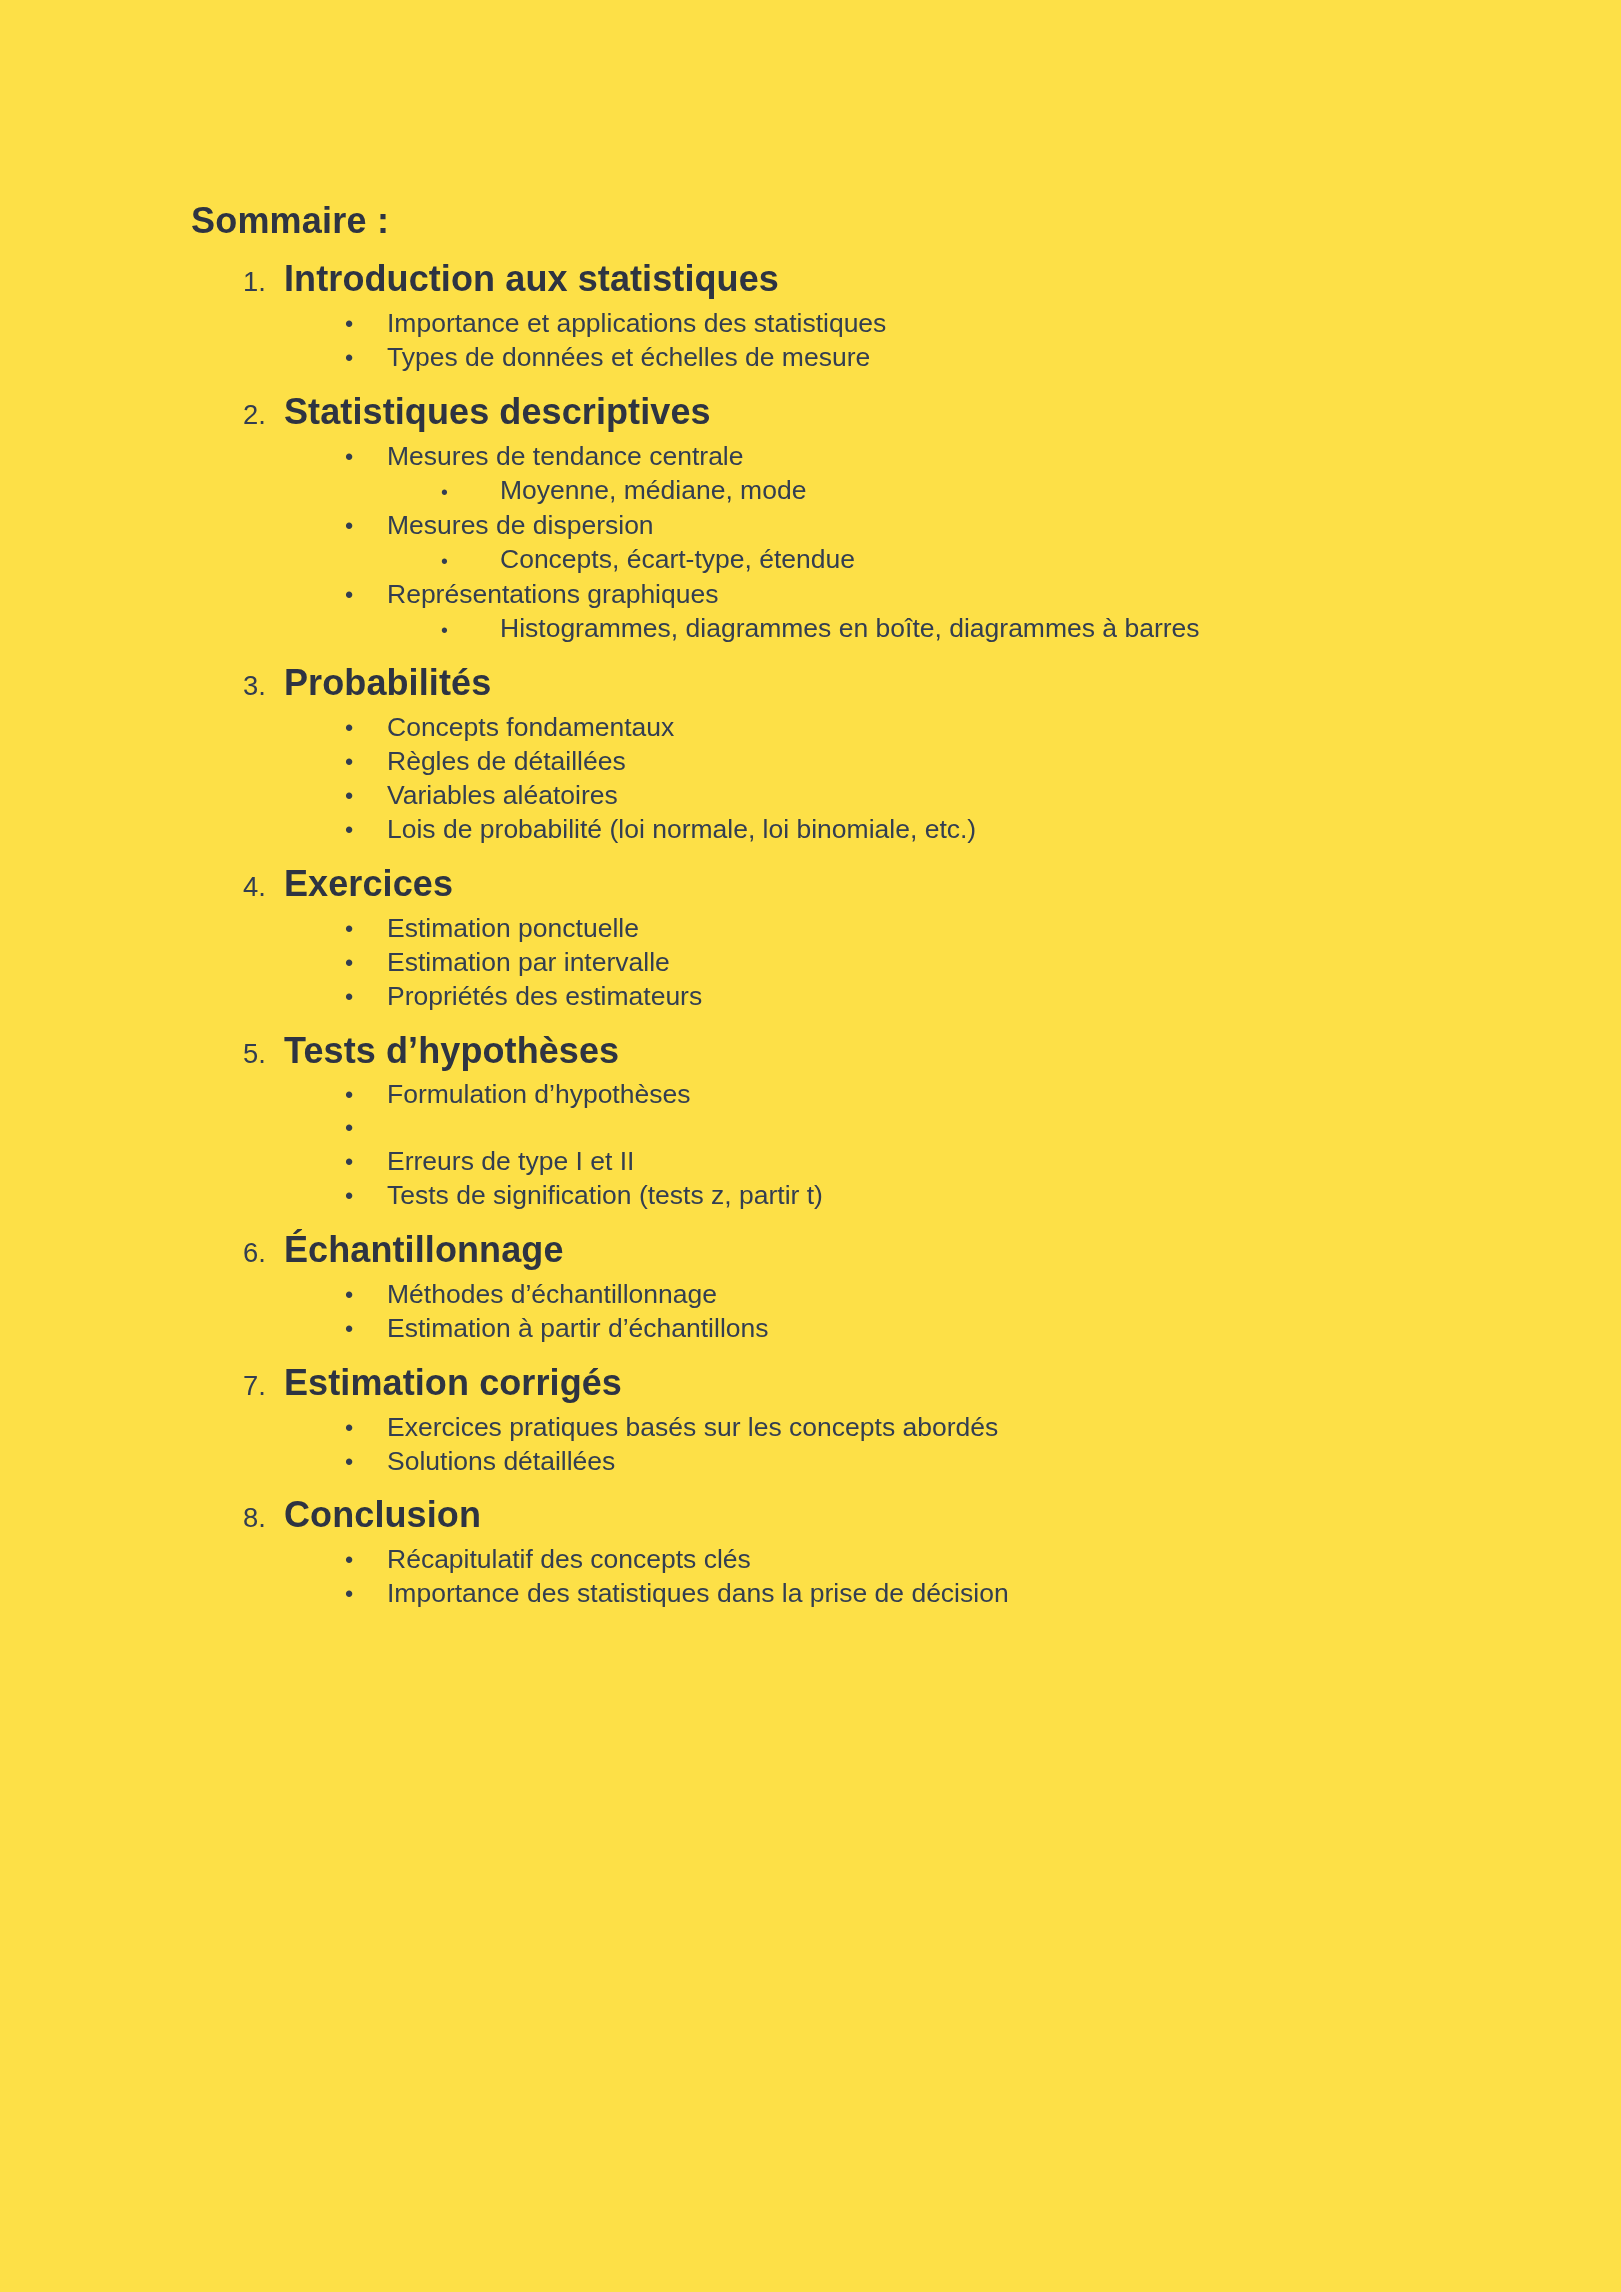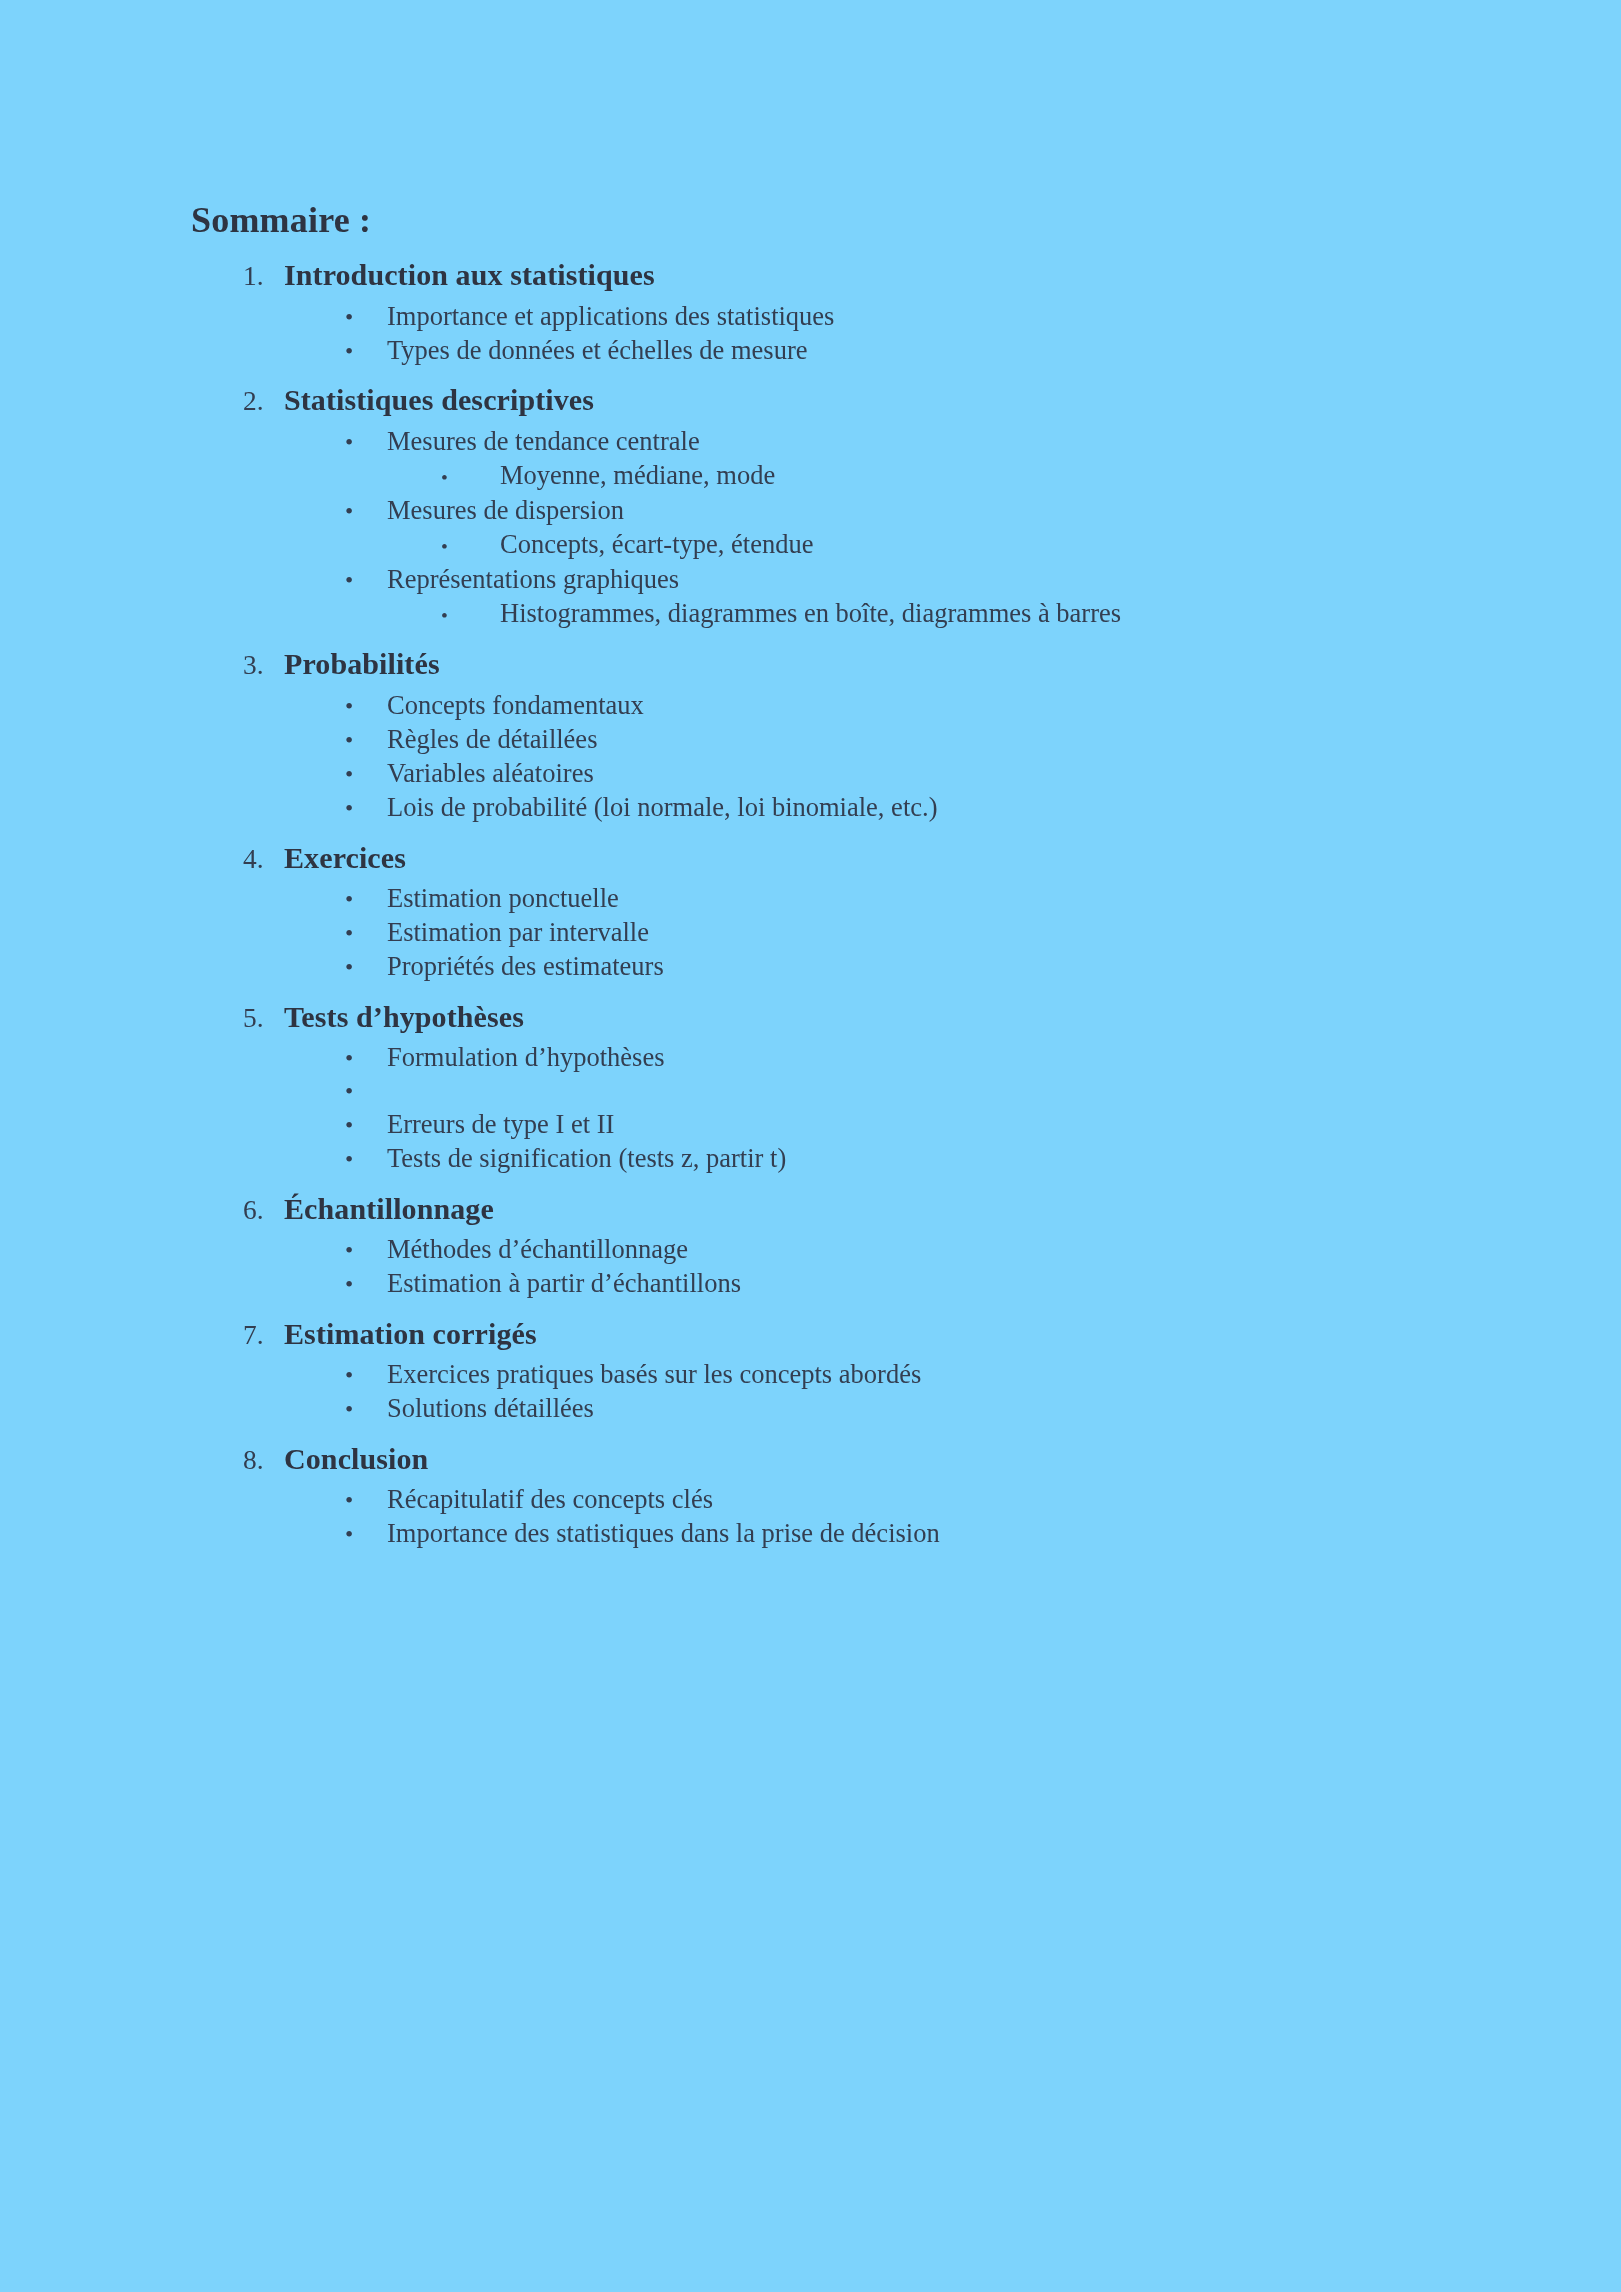--- a/index.html
+++ b/index.html
@@ -13,22 +13,21 @@
     height: 2293px;
     position: relative;
     font-family: "Liberation Sans", sans-serif;
     color: #333e51;
     overflow: hidden;
   }
 
   .page {
     position: absolute;
     inset: 0;
-    background: #7dd3fc;
-    font-family: Liberation Serif, serif;
+    background: #fde047;
   }
 
   .content {
     position: absolute;
     left: 191px;
     top: 201px;
     width: 1274px;
   }
 
   .doc-title {
@@ -62,21 +61,21 @@
   }
   .section-head .num {
     width: 41px;
     flex: none;
     font-size: 27.4px;
     font-weight: normal;
     color: #333e51;
     line-height: 1.25;
   }
   .section-head .stitle {
-    font-size: 30px;
+    font-size: 36px;
     font-weight: bold;
     color: #2e3442;
     line-height: 1.25;
     letter-spacing: 0.1px;
   }
 
   
   ul.lvl1 {
     list-style: none;
     margin: 0;

